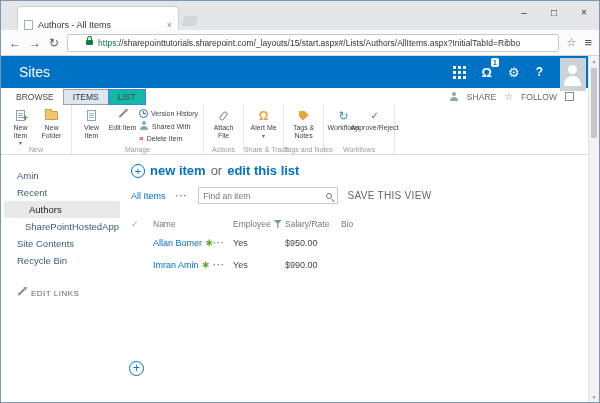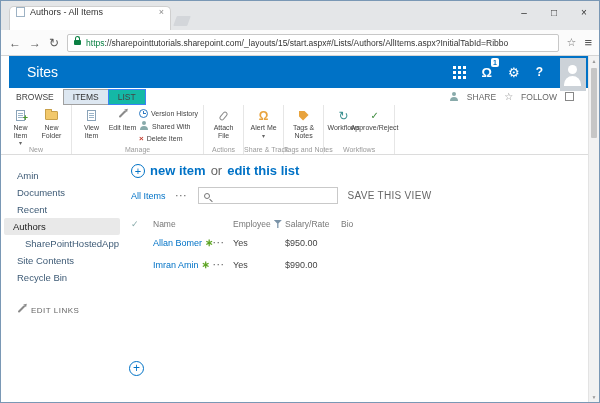--- a/index.html
+++ b/index.html
@@ -1,41 +1,41 @@
 <!DOCTYPE html>
 <html><head>
 <meta charset="utf-8">
 <style>
   *{margin:0;padding:0;box-sizing:border-box}
   body{font-family:"Liberation Sans",sans-serif;background:#f0f0f0}
   .window{position:relative;width:600px;height:403px;background:#fff;border:1px solid #7a98b5;overflow:hidden;font-family:"Liberation Sans",sans-serif}
 
   
   .titlebar{position:absolute;top:0;left:0;right:0;height:29px;background:#e4e6e8;display:flex;align-items:flex-end}
-  .tab{position:relative;margin-left:8px;width:162px;height:24px;background:#fff;border:1px solid #cfcfcf;border-bottom:none;border-radius:5px 5px 0 0;display:flex;align-items:flex-start;padding:0 6px;font-size:9px;color:#333}
+  .tab{position:relative;margin-left:16px;width:162px;height:24px;background:#fff;border:1px solid #cfcfcf;border-bottom:none;border-radius:5px 5px 0 0;display:flex;align-items:flex-end;padding:0 6px;font-size:9px;color:#333}
   .favicon{width:9px;height:10px;background:#fff;border:1px solid #9db2c4;margin-right:5px;flex:none}
   .tab-title{flex:1;overflow:hidden;white-space:nowrap;text-overflow:ellipsis}
   .tab-close{color:#888;font-size:9px;margin-left:4px;cursor:pointer}
   .newtab{width:14px;height:10px;background:#d3d6da;margin:0 0 4px 4px;border-radius:1px;transform:skewX(-20deg)}
   .wincontrols{margin-left:auto;display:flex;align-self:flex-start}
   .wincontrols span{width:30px;height:22px;display:flex;align-items:center;justify-content:center;font-size:10px;color:#333}
 
   
   .navbar{position:absolute;top:29px;left:0;right:0;height:26px;background:#fbfbfb;border-bottom:1px solid #d5d5d5;display:flex;align-items:center;padding:0 8px;gap:8px}
   .navbtn{font-size:12px;color:#555;line-height:1}
-  .omnibox{flex:1;height:18px;border:1px solid #c8c8c8;border-radius:2px;background:#fff;display:flex;align-items:center;padding:0 6px;font-size:8.5px;overflow:hidden;white-space:nowrap}
+  .omnibox{flex:1;height:18px;border:1px solid #c8c8c8;border-radius:2px;background:#fff;display:flex;align-items:center;padding:0 18px;font-size:8.5px;overflow:hidden;white-space:nowrap}
   .lock{display:inline-block;position:relative;width:7px;height:5px;background:#0b8043;border-radius:1px;margin-right:5px;flex:none}
   .lock::before{content:"";position:absolute;left:1px;top:-4px;width:3px;height:4px;border:1px solid #0b8043;border-bottom:none;border-radius:3px 3px 0 0}
   .scheme{color:#0b8043}
   .urlrest{color:#333;overflow:hidden;text-overflow:ellipsis}
   .star{color:#777;font-size:11px}
   .menu{color:#555;font-size:13px;letter-spacing:-1px}
 
   
-  .suitebar{position:absolute;top:55px;left:8px;right:0;height:32px;background:#0072C6;display:flex;align-items:center;color:#fff}
+  .suitebar{position:absolute;top:55px;left:0;right:0;height:32px;background:#0072C6;display:flex;align-items:center;color:#fff}
   .site-title{margin-left:18px;font-size:14px}
   .suite-icons{margin-left:auto;margin-right:56px;display:flex;align-items:center;gap:16px}
   .grid9wrap{width:13px;height:13px;position:relative;display:inline-block}
   .grid9{position:absolute;left:0;top:0;width:3px;height:3px;background:#fff;box-shadow:5px 0 #fff,10px 0 #fff,0 5px #fff,5px 5px #fff,10px 5px #fff,0 10px #fff,5px 10px #fff,10px 10px #fff}
   .bellwrap{position:relative}
   .bellglyph{font-size:13px;font-weight:bold;line-height:1}
   .notif{position:absolute;top:-5px;right:-7px;background:#fff;color:#0072C6;font-size:7px;font-weight:bold;border-radius:2px;padding:0 2px;line-height:9px}
   .gear{font-size:13px}
   .help{font-size:12px;font-weight:bold}
   .avatar{position:absolute;right:13px;top:57px;width:26px;height:33px;background:#ccd2d8;z-index:5}
@@ -80,21 +80,21 @@
   .wf{color:#3a8f8f;font-size:12px;line-height:1}
   .okgreen{color:#3c8a3c;font-size:10px;line-height:1}
   .pencil{display:inline-block;width:9px;height:2px;background:#8a8a8a;border-radius:1px;transform:rotate(-45deg);position:relative;top:-2px}
   .pencil::after{content:"";position:absolute;right:-3px;top:-1px;border-left:3px solid #8a8a8a;border-top:2px solid transparent;border-bottom:2px solid transparent}
 
   
   .main{position:absolute;top:154px;left:0;right:11px;bottom:0;display:flex;background:#fff}
   .nav{width:122px;padding-top:12px;font-size:9.5px;color:#3e5b76;flex:none}
   .navitem{padding:3px 4px 3px 16px;cursor:pointer;white-space:nowrap;overflow:hidden}
   .navitem.sub{padding-left:24px}
-  .navitem.sel{background:#e9e9e9;color:#222;border-radius:2px;margin:0 3px;padding-left:9px}
+  .navitem.sel{background:#e9e9e9;color:#222;border-radius:2px;margin:0 3px;padding-left:25px}
   .editlinks{margin-top:20px;padding-left:16px;font-size:8px;color:#666;letter-spacing:.5px;display:flex;align-items:center;gap:5px}
   .content{flex:1;padding:8px 0 0 8px}
   .addrow{display:flex;align-items:center;gap:5px;font-size:13px}
   .pluscircle{width:14px;height:14px;border:1px solid #0072C6;border-radius:50%;color:#0072C6;font-size:11px;line-height:12px;text-align:center;flex:none}
   .linkblue{color:#0072C6;font-weight:600;cursor:pointer}
   .ortext{color:#666}
   .viewsrow{margin-top:9px;display:flex;align-items:center;gap:10px;font-size:9px}
   .viewsel{color:#0072C6;font-weight:normal;cursor:pointer}
   .moredots{color:#777;font-weight:bold;letter-spacing:1px;cursor:pointer}
   .searchbox{width:140px;height:17px;border:1px solid #c9c9c9;display:flex;align-items:center;padding:0 5px;gap:4px}
@@ -278,21 +278,20 @@
           </span>
         <span>Approve/Reject</span>
       </div>
       <span class="rgroup-label">Workflows</span>
     </div>
   </div>
 
   <div class="main">
     <div class="nav">
       <div class="navitem">Amin</div>
-      <div class="navitem">Documents</div>
       <div class="navitem">Recent</div>
       <div class="navitem sub sel">Authors</div>
       <div class="navitem sub">SharePointHostedApp</div>
       <div class="navitem">Site Contents</div>
       <div class="navitem">Recycle Bin</div>
       <div class="editlinks">
         <span class="pencil"></span>
         <span>EDIT LINKS</span>
       </div>
     </div>
@@ -302,20 +301,21 @@
         <span class="pluscircle">+</span>
         <span class="linkblue">new item</span>
         <span class="ortext">or</span>
         <span class="linkblue">edit this list</span>
       </div>
 
       <div class="viewsrow">
         <span class="viewsel">All Items</span>
         <span class="moredots">···</span>
         <div class="searchbox">
+          <input placeholder="Find an item" style="">
           <span class="mag"></span>
         </div>
         <span class="saveview">SAVE THIS VIEW</span>
       </div>
 
       <div class="grid thead">
         <span class="chk">✓</span>
         <span class="colhdr">Name</span>
         <span></span>
         <span class="colhdr">

